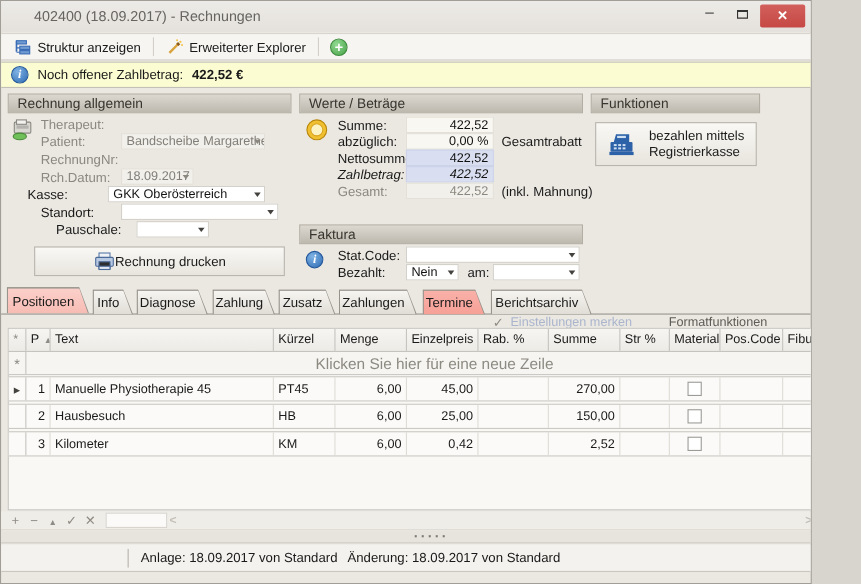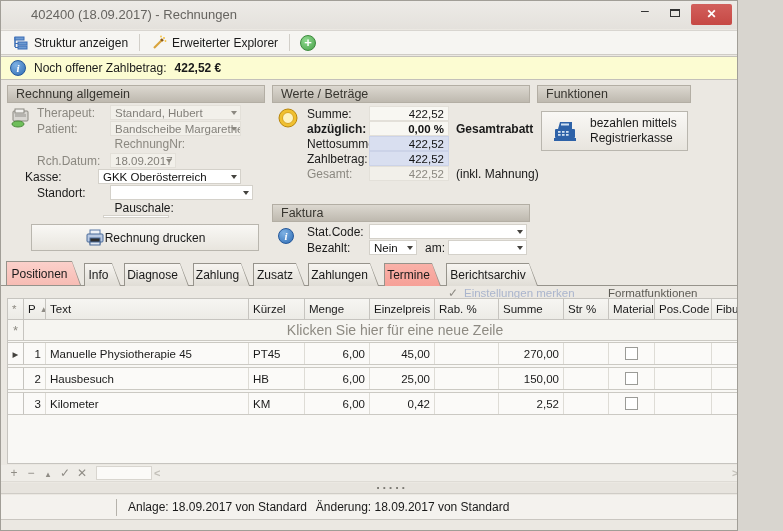--- a/index.html
+++ b/index.html
@@ -155,42 +155,41 @@
     <svg width="24" height="22" viewBox="0 0 24 22">
         <rect x="3" y="4" width="15" height="10" rx="1" fill="#d9d7d2" stroke="#8a8880"></rect>
         <rect x="5" y="2" width="9" height="4" fill="#f2f1ee" stroke="#8a8880"></rect>
         <rect x="5" y="7" width="11" height="3" fill="#b5b3ae"></rect>
         <ellipse cx="8" cy="17" rx="6" ry="3" fill="#6fbf5a" stroke="#4a8a3a"></ellipse>
       </svg>
   </div>
 
   <div class="g-row" style="left:6px; top:104px; width:258px;">
     <span class="lbl-d" style="margin-left:30px; width:73px;">Therapeut:</span>
-    <span class="fld dis" style="width:131px;"><span>Standard, Hubert</span><span class="arr"></span></span>
   </div>
   <div class="g-row" style="left:6px; top:120px; width:258px;">
     <span class="lbl-d" style="margin-left:30px; width:73px;">Patient:</span>
     <span class="fld dis" style="width:131px;"><span>Bandscheibe Margarethe (14</span><span class="arr"></span></span>
   </div>
-  <div class="g-row" style="left:6px; top:136px; width:258px;flex-direction:column;">
+  <div class="g-row" style="left:6px; top:136px; width:258px;">
     <span class="lbl-d" style="margin-left:30px; width:73px;">RechnungNr:</span>
   </div>
   <div class="g-row" style="left:6px; top:152px; width:258px;">
     <span class="lbl-d" style="margin-left:30px; width:73px;">Rch.Datum:</span>
     <span class="fld dis" style="width:66px;"><span>18.09.2017</span><span class="arr"></span></span>
   </div>
   <div class="g-row" style="left:6px; top:168px; width:258px;">
     <span class="lbl-e" style="margin-left:18px; width:73px;">Kasse:</span>
     <span class="fld en" style="width:143px;"><span>GKK Oberösterreich</span><span class="arr"></span></span>
   </div>
   <div class="g-row" style="left:6px; top:184px; width:258px;">
     <span class="lbl-e" style="margin-left:30px; width:73px;">Standort:</span>
     <span class="fld en" style="width:143px;"><span></span><span class="arr"></span></span>
   </div>
-  <div class="g-row" style="left:6px; top:200px; width:258px;flex-direction:column;">
+  <div class="g-row" style="left:20px; top:200px; width:258px;">
     <span class="lbl-e" style="margin-left:30px; width:73px;">Pauschale:</span>
     <span class="fld en" style="width:66px;"><span></span><span class="arr"></span></span>
   </div>
 
   <div class="btn" style="left:30px; top:223px; width:228px; height:27px;">
     <span>
       <svg width="20" height="18" viewBox="0 0 20 18">
           <rect x="5" y="1" width="10" height="5" fill="#eef1f6" stroke="#5a7aa8"></rect>
           <rect x="2" y="5" width="16" height="8" rx="1" fill="#b9c9e2" stroke="#4a6a98"></rect>
           <rect x="5" y="9" width="10" height="6" fill="#2e2e2e" stroke="#4a6a98"></rect>
@@ -204,30 +203,30 @@
     <svg width="20" height="20" viewBox="0 0 20 20">
         <circle cx="10" cy="10" r="9" fill="#f0c030" stroke="#b8860b"></circle>
         <circle cx="10" cy="10" r="5.5" fill="#fdf3c2" stroke="#d9a520"></circle>
       </svg>
   </div>
 
   <div class="w-row" style="left:271px; top:105px; width:258px;">
     <span class="w-lbl">Summe:</span>
     <span class="w-val">422,52</span>
   </div>
-  <div class="w-row" style="left:271px; top:120px; width:258px;font-weight:bold;">
+  <div class="w-row" style="left:271px; top:120px; width:258px;">
     <span class="w-lbl">abzüglich:</span>
     <span class="w-val">0,00 %</span>
     <span class="w-suf">Gesamtrabatt</span>
   </div>
   <div class="w-row" style="left:271px; top:135px; width:258px;">
     <span class="w-lbl">Nettosumme:</span>
     <span class="w-val blue">422,52</span>
   </div>
-  <div class="w-row" style="left:271px; top:150px; width:258px;">
+  <div class="w-row" style="left:271px; top:150px; width:258px;font-style:italic;">
     <span class="w-lbl">Zahlbetrag:</span>
     <span class="w-val blue">422,52</span>
   </div>
   <div class="w-row" style="left:271px; top:165px; width:258px;">
     <span class="w-lbl lbl-d">Gesamt:</span>
     <span class="w-val dis">422,52</span>
     <span class="w-suf">(inkl. Mahnung)</span>
   </div>
 
   <div class="sec-h" style="left:271px; top:203px; width:258px;">Faktura</div>

